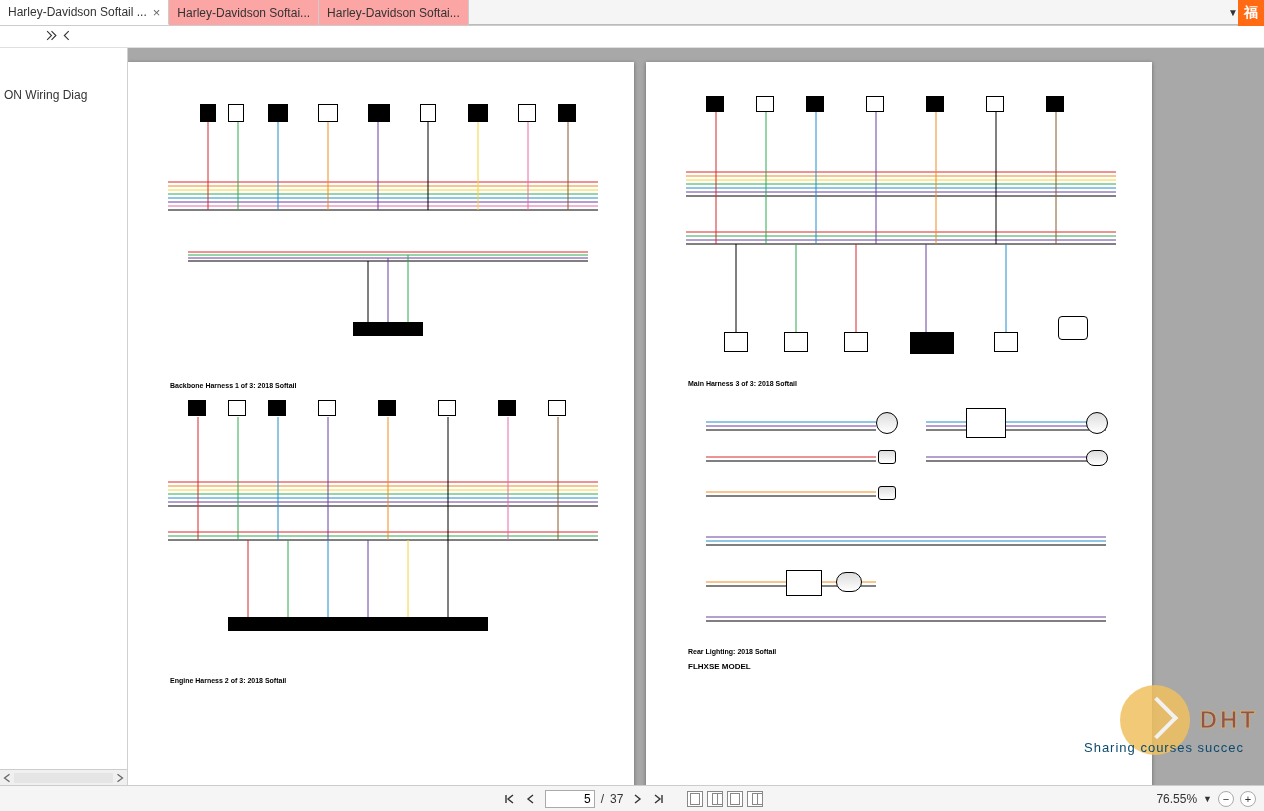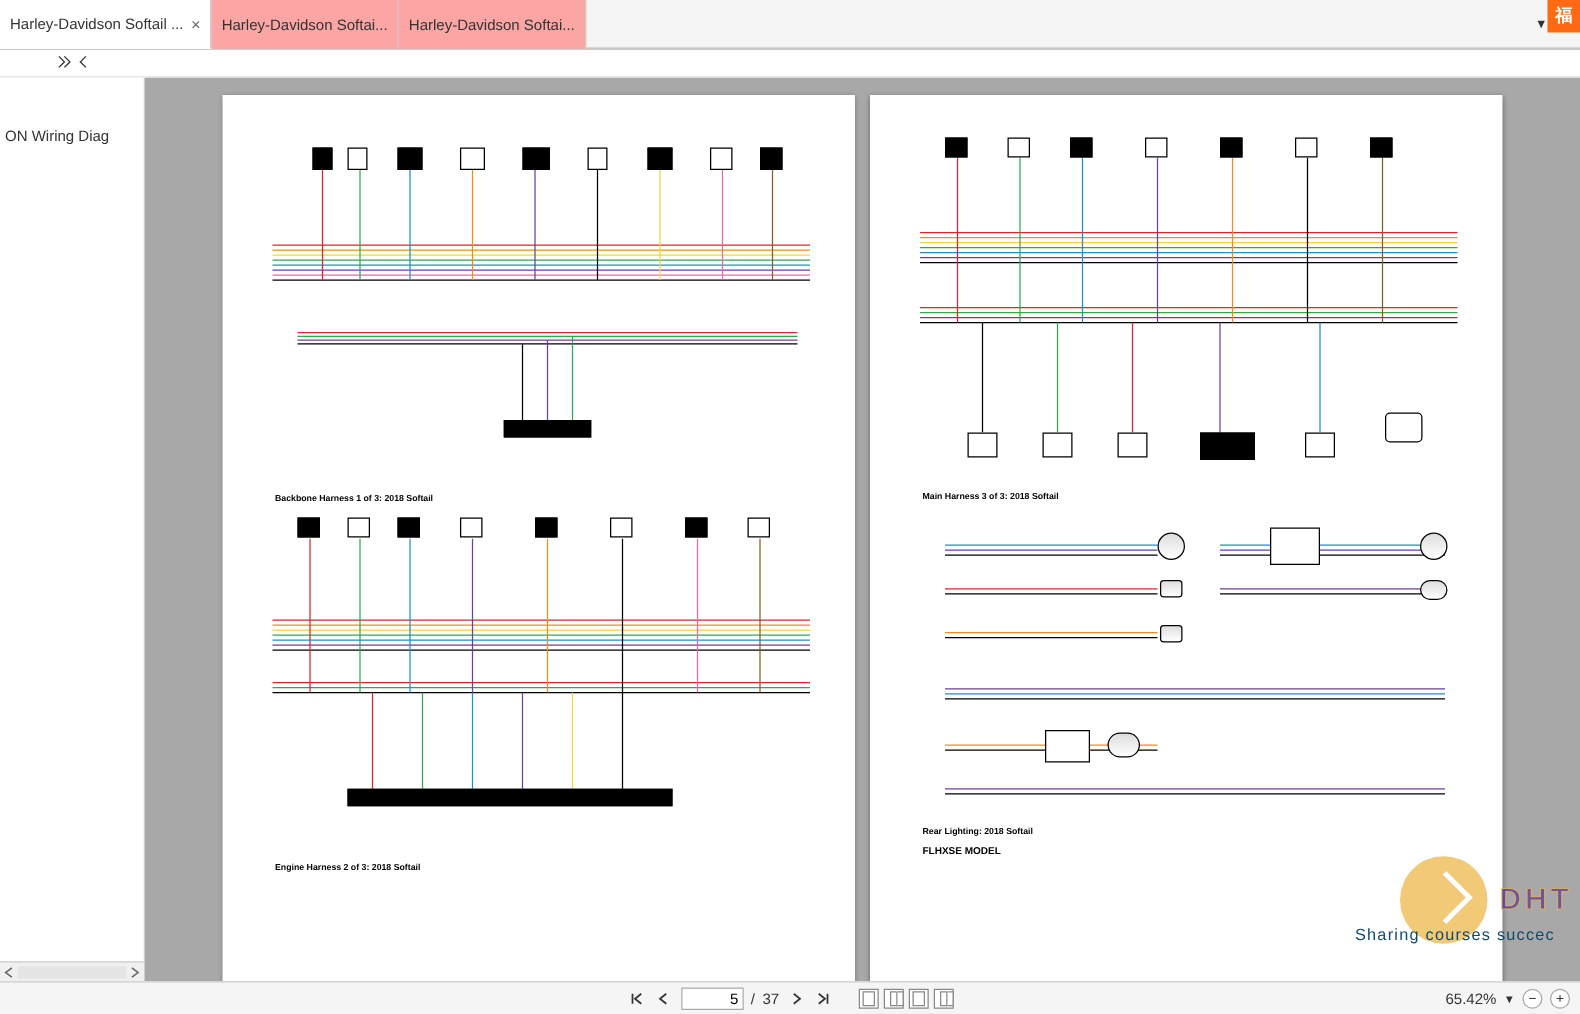--- a/index.html
+++ b/index.html
@@ -1,44 +1,44 @@
 <!DOCTYPE html>
 <html><head>
 <meta charset="utf-8">
 <style>
 * { margin: 0; padding: 0; box-sizing: border-box; }
 body { font-family: "Segoe UI", Arial, sans-serif; font-size: 12px; background: #fff; width: 1264px; height: 811px; overflow: hidden; display: flex; flex-direction: column; }
 
 
-.tab-bar { height: 40px; background: #f5f5f5; border-bottom: 1px solid #ccc; display: flex; align-items: stretch; position: relative; }
+.tab-bar { height: 26px; background: #f5f5f5; border-bottom: 1px solid #ccc; display: flex; align-items: stretch; position: relative; }
 .tab-bar::before { content: ""; position: absolute; left: 0; right: 0; bottom: 0; border-bottom: 1px solid #bbb; }
 .tab { display: flex; align-items: center; padding: 0 8px; border-right: 1px solid #ccc; background: #fca5a5; font-size: 12px; color: #333; white-space: nowrap; max-width: 180px; position: relative; z-index: 1; }
 .tab.active { background: #fff; border-bottom: 1px solid #fff; }
 .tab-label { overflow: hidden; text-overflow: ellipsis; }
 .tab .close { margin-left: 6px; font-size: 13px; color: #666; cursor: pointer; }
 .tab-dropdown { position: absolute; right: 26px; top: 0; height: 100%; display: flex; align-items: center; color: #333; font-size: 10px; }
 .fu-badge { position: absolute; right: 0; top: 0; width: 26px; height: 26px; background: #ff6a13; color: #fff; display: flex; align-items: center; justify-content: center; font-size: 14px; font-weight: bold; }
 
 
 .nav-row { height: 22px; display: flex; align-items: center; gap: 4px; padding-left: 46px; border-bottom: 1px solid #e0e0e0; }
 .nav-row svg { width: 11px; height: 11px; }
 
 
 .main { flex: 1; display: flex; overflow: hidden; }
 
 
-.sidebar { width: 116px; border-right: 1px solid #d0d0d0; background: #fff; display: flex; flex-direction: column; position: relative; }
+.sidebar { width: 128px; border-right: 1px solid #d0d0d0; background: #fff; display: flex; flex-direction: column; position: relative; }
 .sidebar-text { font-size: 12px; color: #333; padding: 40px 4px 4px; white-space: nowrap; overflow: hidden; }
 .sidebar-fill { flex: 1; }
 .sidebar-scroll { height: 16px; background: #f0f0f0; display: flex; align-items: center; justify-content: space-between; padding: 0 2px; border-top: 1px solid #ccc; }
 .sidebar-scroll .track { flex: 1; height: 10px; background: #e5e5e5; margin: 0 2px; position: relative; }
 .sidebar-scroll svg { width: 10px; height: 10px; }
 
 
-.viewport { flex: 1; background: #a8a8a8; position: relative; overflow: hidden; display: flex; align-items: flex-start; justify-content: center; gap: 12px; padding: 14px 0; }
+.viewport { flex: 1; background: #a8a8a8; position: relative; overflow: hidden; display: flex; align-items: flex-start; gap: 12px; padding: 14px 0; }
 .page { background: #fff; box-shadow: 0 1px 4px rgba(0,0,0,0.4); position: relative; }
 .page-left { width: 506px; height: 740px; }
 .page-right { width: 506px; height: 740px; }
 .diag-title { font-size: 7px; font-weight: bold; color: #000; position: absolute; }
 
 
 .wire-canvas { position: absolute; inset: 0; }
 .wire-canvas line { stroke-width: 1; }
 
 
@@ -58,21 +58,21 @@
 .view-icons .vi { width: 16px; height: 16px; border: 1px solid #888; background: #fff; display: flex; align-items: center; justify-content: center; }
 .view-icons .vi.inner::after { content: ""; width: 8px; height: 10px; border: 1px solid #888; }
 .view-icons .vi.double::after { content: ""; width: 4px; height: 10px; border: 1px solid #888; box-shadow: 5px 0 0 -1px #fff, 5px 0 0 0 #888; }
 .zoom-group { position: absolute; right: 8px; display: flex; align-items: center; gap: 6px; }
 .zoom-btn { width: 16px; height: 16px; border: 1px solid #aaa; border-radius: 50%; display: flex; align-items: center; justify-content: center; font-size: 11px; cursor: pointer; background: #fff; }
 
 
 .watermark { position: absolute; right: 6px; bottom: 30px; display: flex; align-items: center; gap: 10px; pointer-events: none; }
 .wm-circle { width: 70px; height: 70px; border-radius: 50%; background: #f0c060; opacity: 0.85; position: relative; }
 .wm-circle::after { content: ""; position: absolute; left: 22px; top: 18px; width: 26px; height: 26px; border-right: 4px solid #fff; border-top: 4px solid #fff; transform: rotate(45deg); }
-.wm-text { font-size: 24px; font-weight: bold; color: #4c1d95; letter-spacing: 3px; -webkit-text-stroke: 1px #e8b04a; opacity: 0.6; }
+.wm-text { font-size: 24px; font-weight: bold; color: #7f1d1d; letter-spacing: 3px; -webkit-text-stroke: 1px #e8b04a; opacity: 0.6; }
 .wm-sub { position: absolute; right: 20px; bottom: 30px; font-size: 13px; color: #0c4a6e; letter-spacing: 1px; }
 </style>
 </head>
 <body>
 
 <div class="tab-bar">
   <div class="tab active">
     <span class="tab-label">Harley-Davidson Softail ...</span>
     <span class="close">×</span>
   </div>
@@ -328,18 +328,18 @@
         </svg>
       </span>
     <div class="view-icons">
       <div class="vi inner"></div>
       <div class="vi double"></div>
       <div class="vi inner"></div>
       <div class="vi double"></div>
     </div>
   </div>
   <div class="zoom-group">
-    <span>65.42%</span>
+    <span>76.55%</span>
     <span style="font-size:9px;">▼</span>
     <div class="zoom-btn">−</div>
     <div class="zoom-btn">+</div>
   </div>
 </div>
 
 </body></html>

